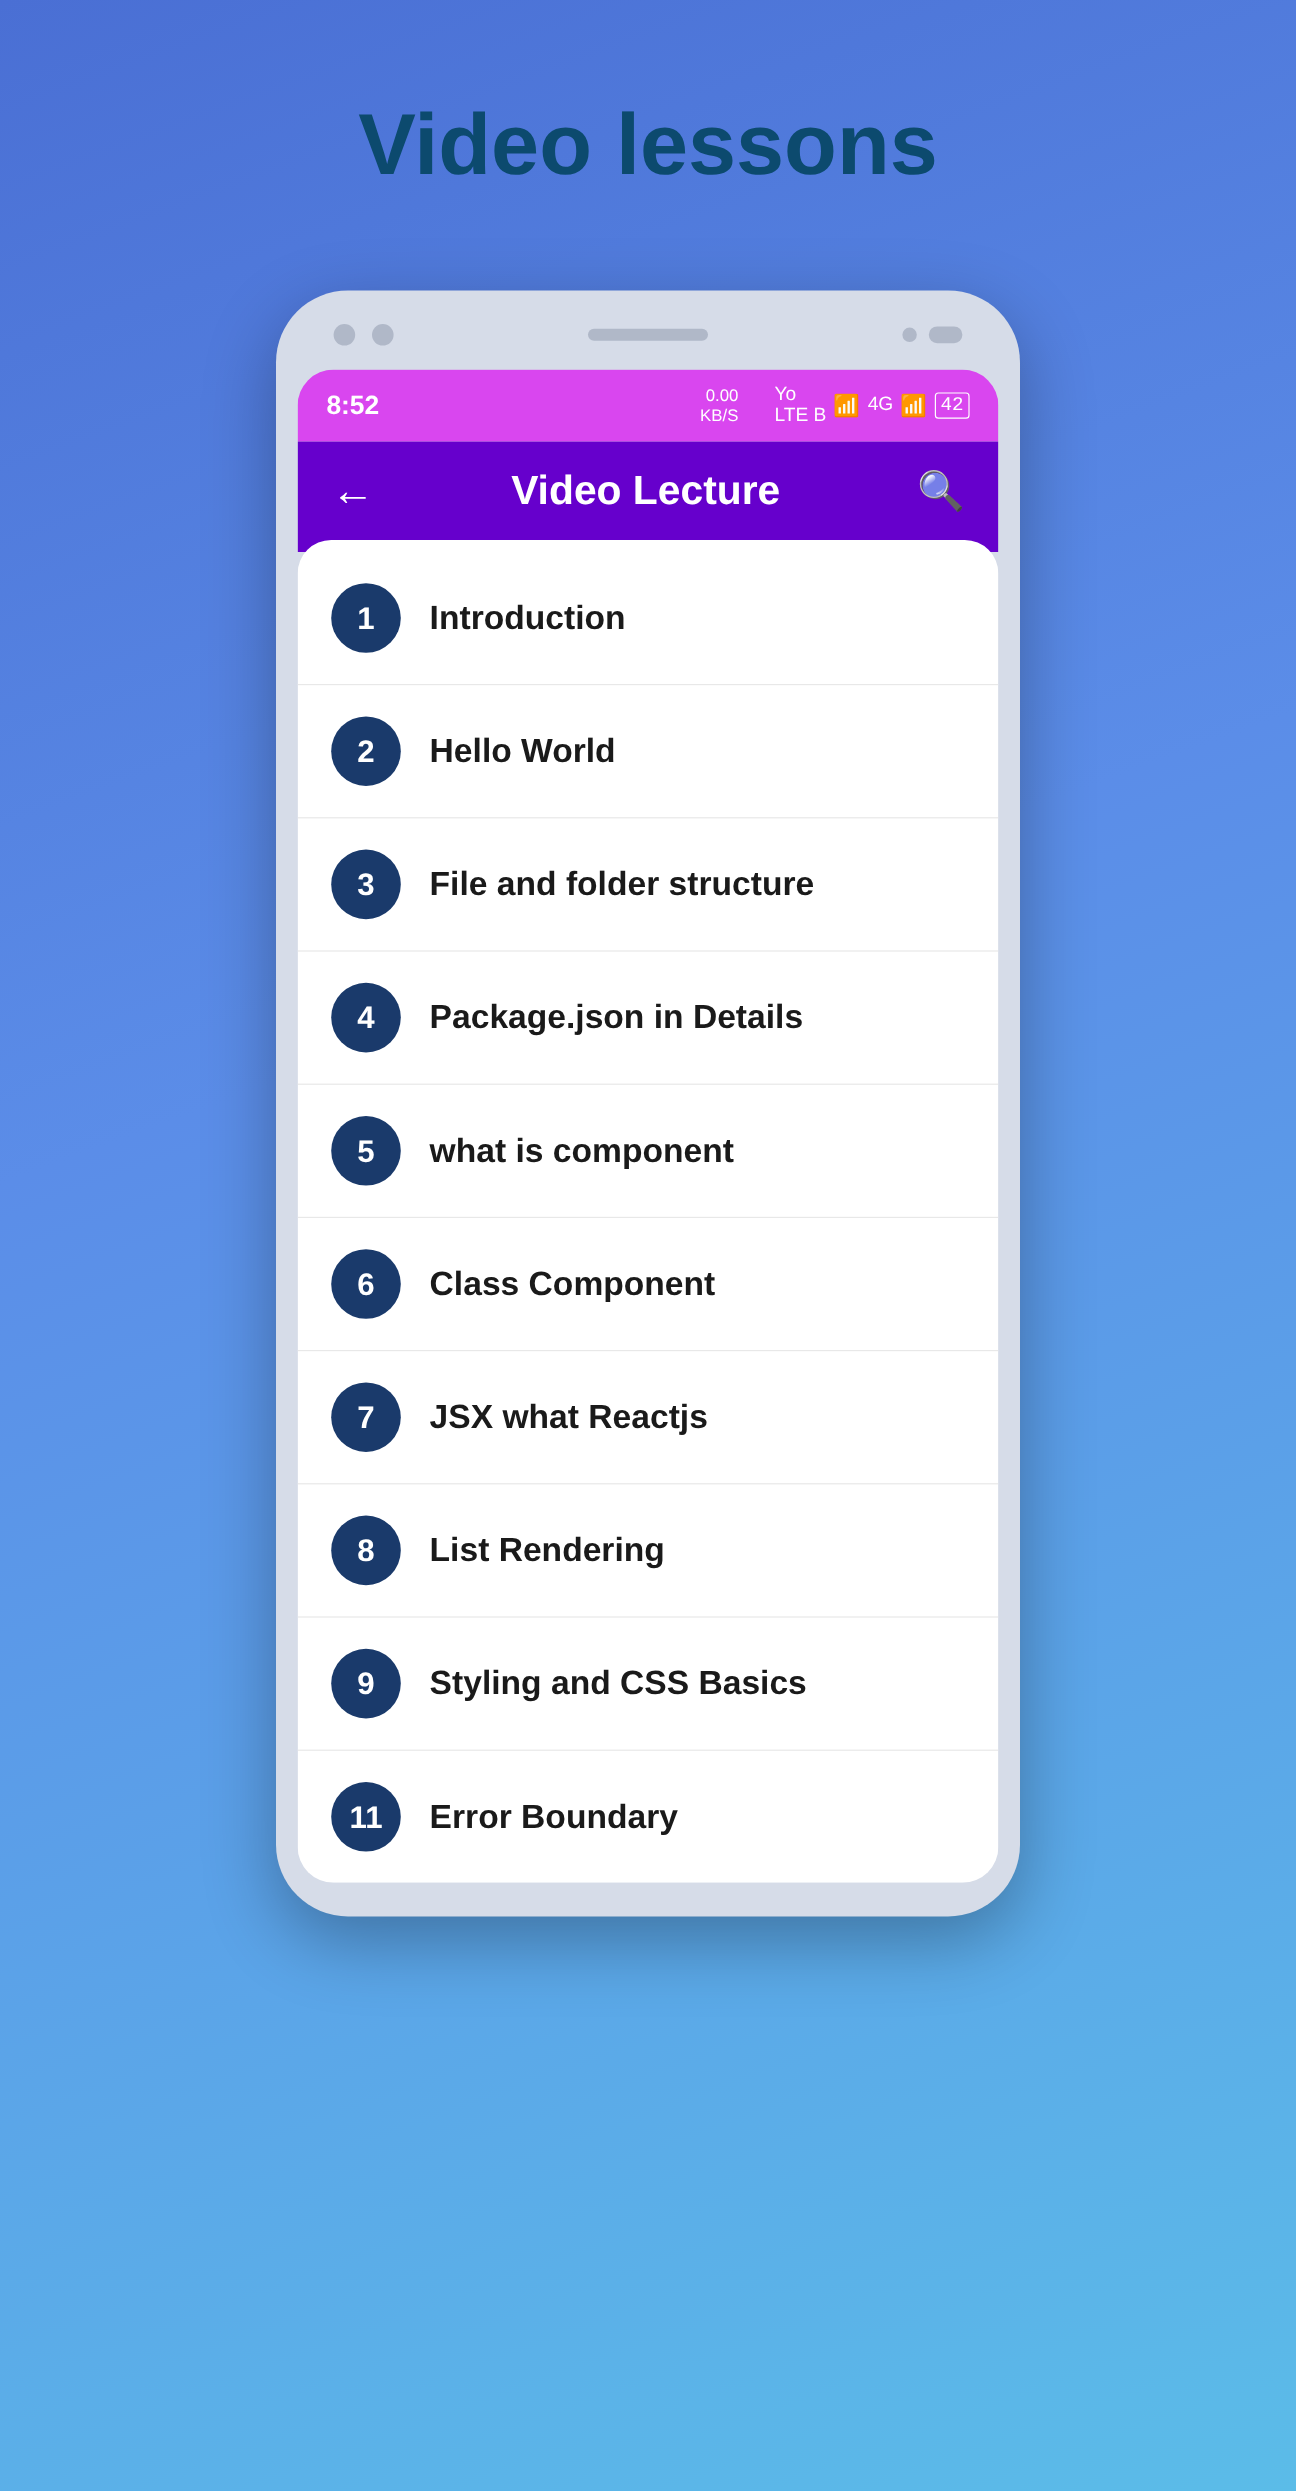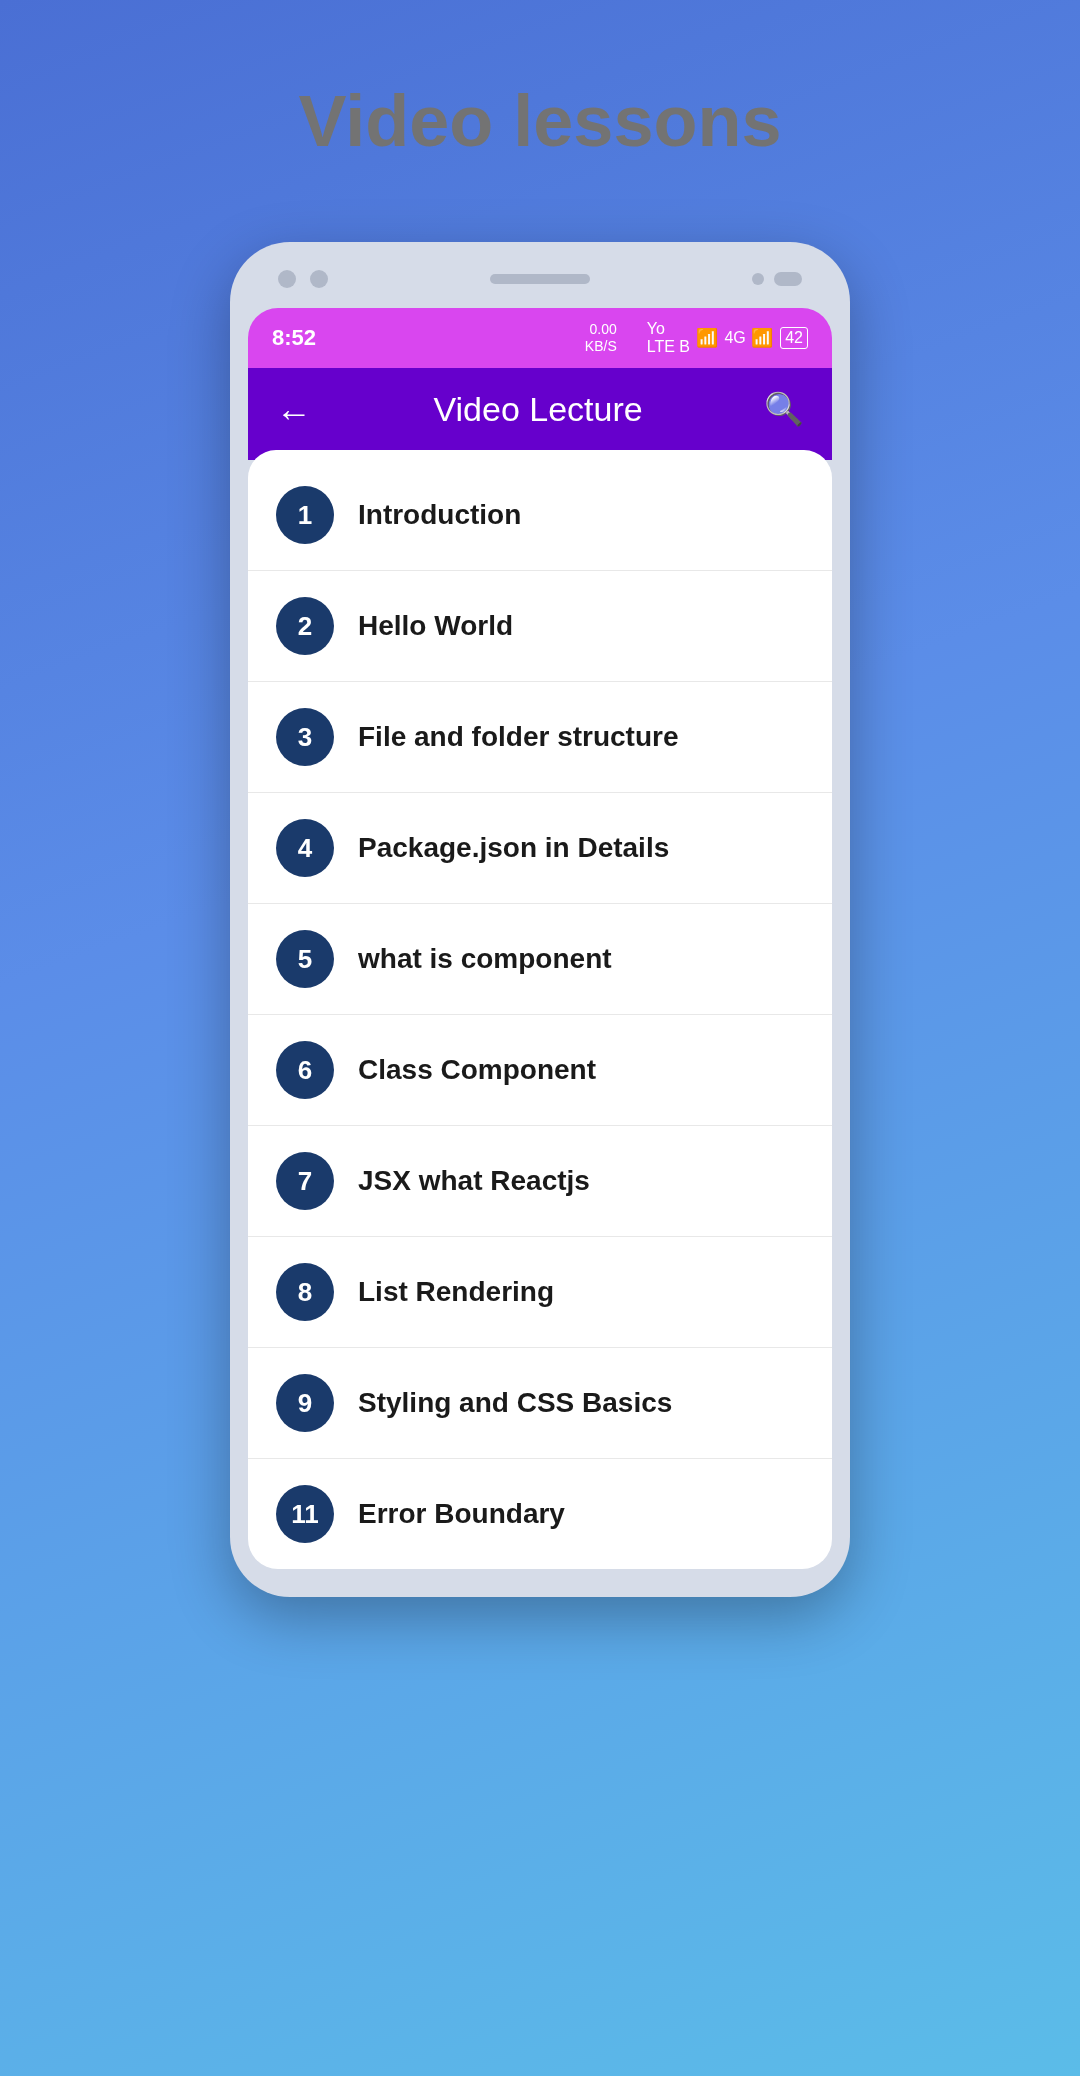--- a/index.html
+++ b/index.html
@@ -9,21 +9,21 @@
       height: 2076px;
       background: linear-gradient(160deg, #4a6fd4 0%, #5b8de8 40%, #5bbce8 100%);
       display: flex;
       flex-direction: column;
       align-items: center;
       font-family: 'Segoe UI', Arial, sans-serif;
       overflow: hidden;
     }
 
     .page-title {
-      color: #737373;
+      color: #0c4a6e;
       font-size: 72px;
       font-weight: 600;
       margin-top: 80px;
       margin-bottom: 80px;
       text-align: center;
     }
 
     
     .phone-frame {
       width: 620px;
@@ -128,21 +128,21 @@
     }
 
     .back-arrow {
       font-size: 36px;
       font-weight: 300;
       color: white;
     }
 
     .app-bar-title {
       font-size: 34px;
-      font-weight: 400;
+      font-weight: 700;
       color: white;
     }
 
     .search-icon-btn {
       font-size: 32px;
       color: white;
     }
 
     
     .content-area {
@@ -209,21 +209,21 @@
       <span class="status-time">8:52</span>
       <div class="status-icons">
         <div class="data-speed">
           <div>0.00</div>
           <div>KB/S</div>
         </div>
         <span style="font-size:16px;margin-left:24px;">Yo<br>LTE B</span>
         <span>📶</span>
         <span style="font-size:16px;">4G</span>
         <span>📶</span>
-        <span style="font-size:16px; border:1px solid white; padding:1px 4px; border-radius:3px;">42</span>
+        <span style="font-size:16px; border:1px solid white; padding:1px 4px; border-radius:3px;font-family:Liberation Mono, monospace;">42</span>
       </div>
     </div>
 
     <div class="app-bar">
       <span class="back-arrow">←</span>
       <span class="app-bar-title">Video Lecture</span>
       <span class="search-icon-btn">🔍</span>
     </div>
 
     <div class="content-area">

